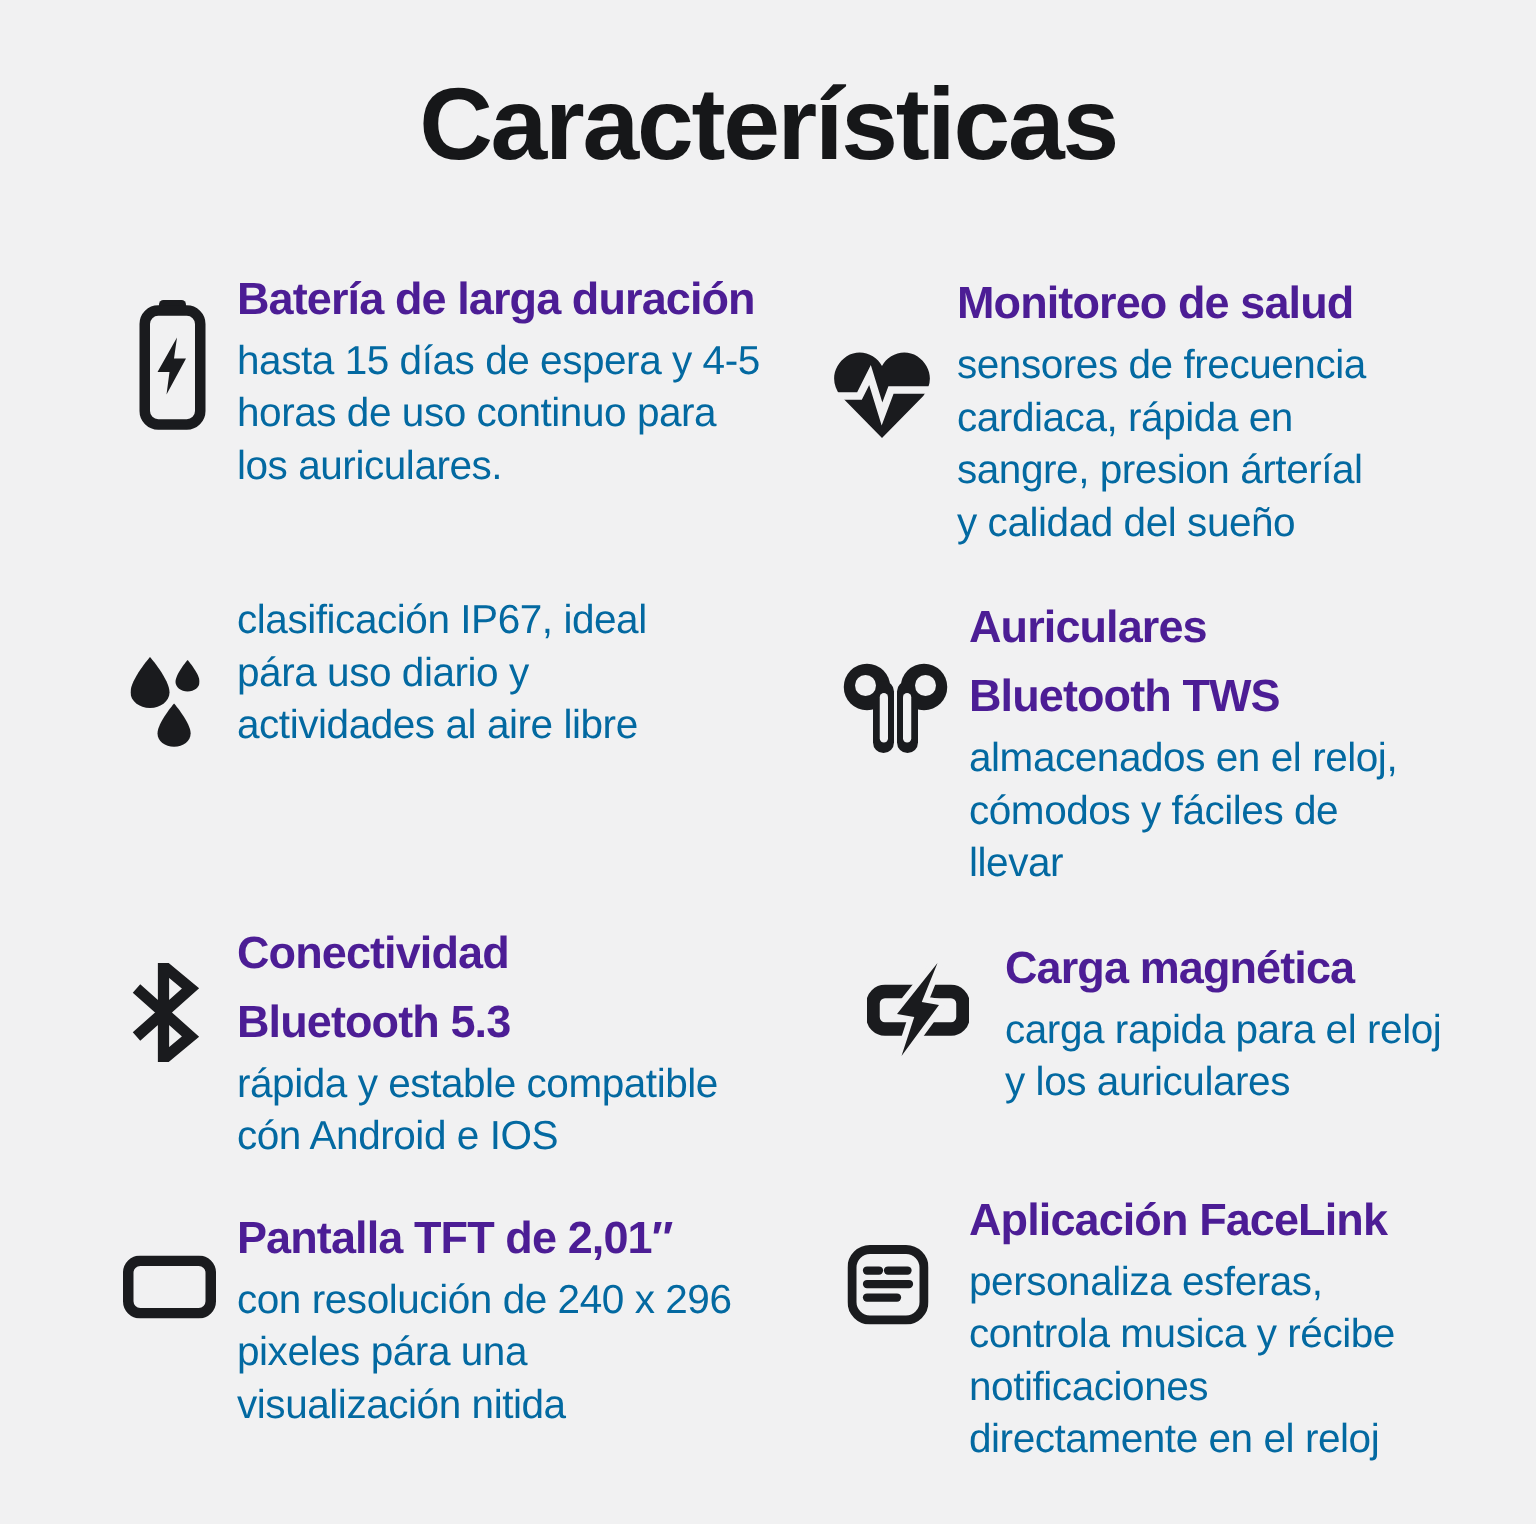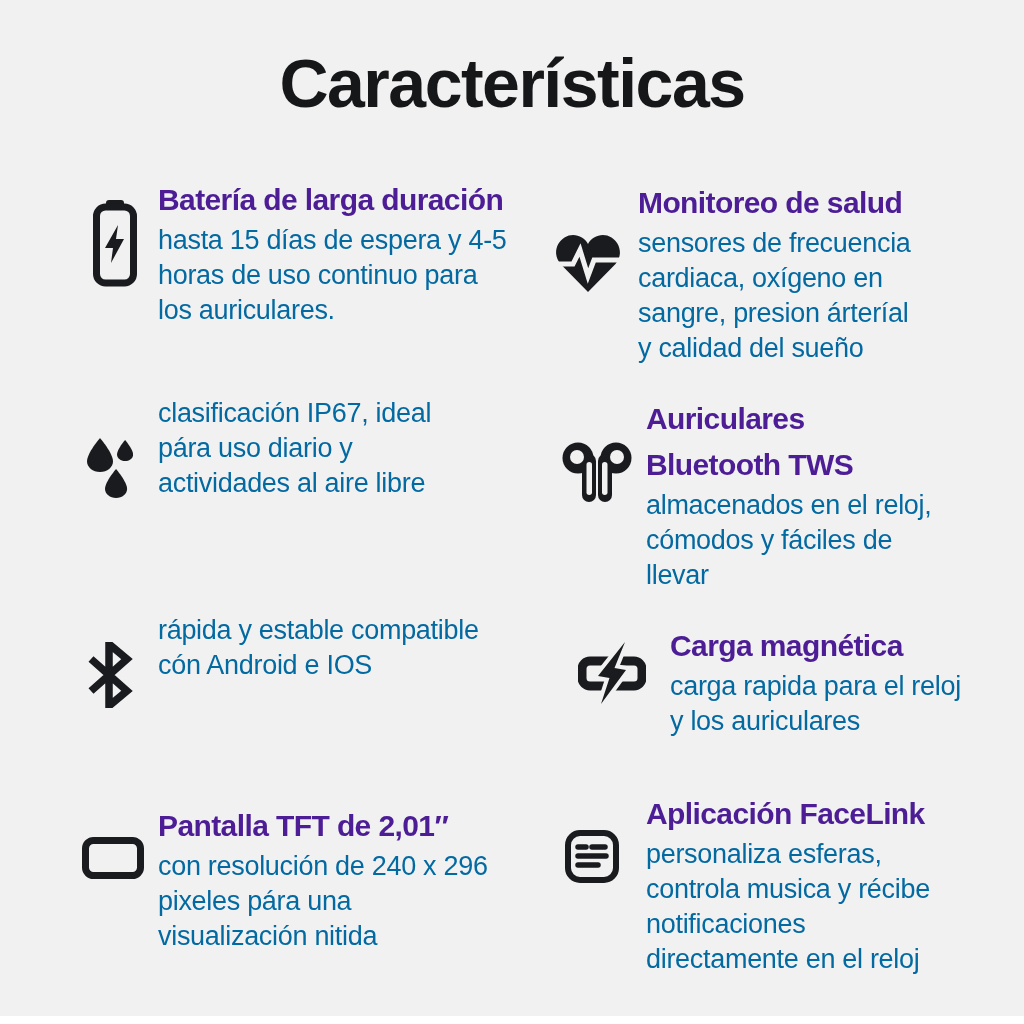--- a/index.html
+++ b/index.html
@@ -79,20 +79,22 @@
 pára uso diario y
 actividades al aire libre</p>
   </section>
 
   <section class="feature" style="left:158px; top:613px;">
     <div class="icon" style="left:-74px; top:29px;">
       <svg width="50" height="66" viewBox="0 0 50 66" fill="none">
         <path d="M7 17 L43 49 L25 64 L25 2 L43 17 L7 49" stroke="#1a1b1e" stroke-width="7.5" stroke-linejoin="miter" stroke-linecap="butt" fill="none"></path>
       </svg>
     </div>
+    <h2>Conectividad
+Bluetooth 5.3</h2>
     <p>rápida y estable compatible
 cón Android e IOS</p>
   </section>
 
   <section class="feature" style="left:158px; top:803px;">
     <div class="icon" style="left:-76px; top:34px;">
       <svg width="62" height="42" viewBox="0 0 62 42" fill="none">
         <rect x="3.5" y="3.5" width="55" height="35" rx="8" stroke="#1a1b1e" stroke-width="7" fill="none"></rect>
       </svg>
     </div>
@@ -104,21 +106,21 @@
 
   <section class="feature" style="left:638px; top:180px;">
     <div class="icon" style="left:-84px; top:53px;">
       <svg width="68" height="60" viewBox="0 0 68 60" fill="none">
         <path d="M34 11 C30 3 19 -1 10.5 4.5 C1.5 10.5 -1 22 6.5 31 L34 59 L61.5 31 C69 22 66.5 10.5 57.5 4.5 C49 -1 38 3 34 11 Z" fill="#1a1b1e"></path>
         <polyline points="0,31 19,31 26,17 34,43 40,27 68,27" stroke="#f1f1f2" stroke-width="5" fill="none"></polyline>
       </svg>
     </div>
     <h2>Monitoreo de salud</h2>
     <p>sensores de frecuencia
-cardiaca, oxígeno en
+cardiaca, rápida en
 sangre, presion árteríal
 y calidad del sueño</p>
   </section>
 
   <section class="feature" style="left:646px; top:396px;">
     <div class="icon" style="left:-84px; top:46px;">
       <svg width="70" height="62" viewBox="0 0 70 62" fill="none">
         <circle cx="16" cy="16" r="15.5" fill="#1a1b1e"></circle>
         <rect x="20" y="12" width="14" height="48" rx="7" fill="#1a1b1e"></rect>
         <circle cx="54" cy="16" r="15.5" fill="#1a1b1e"></circle>

